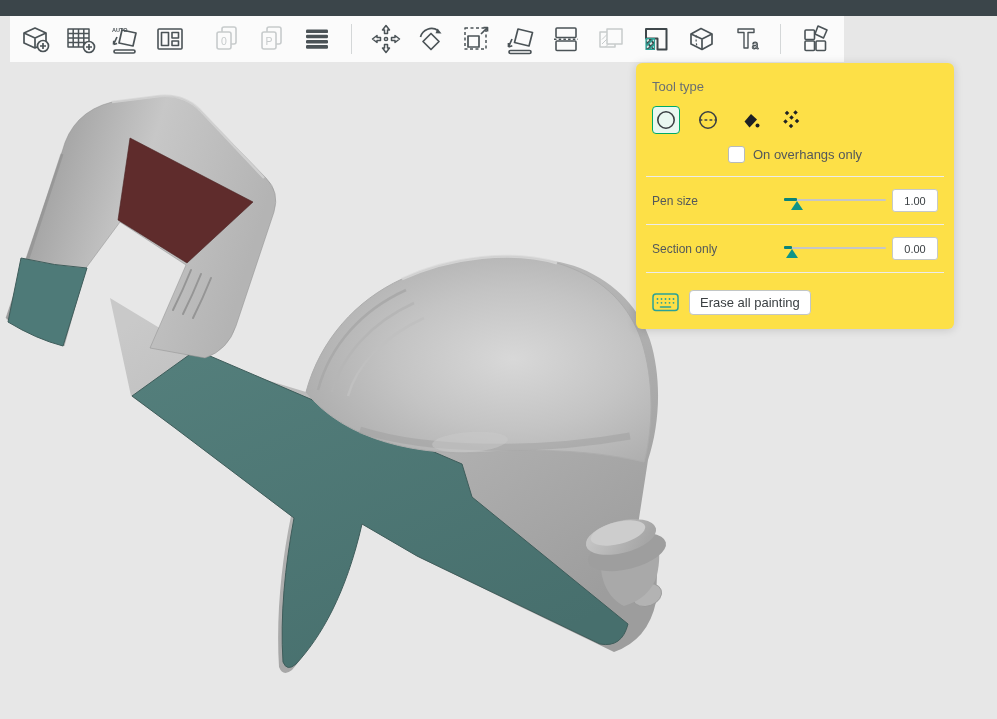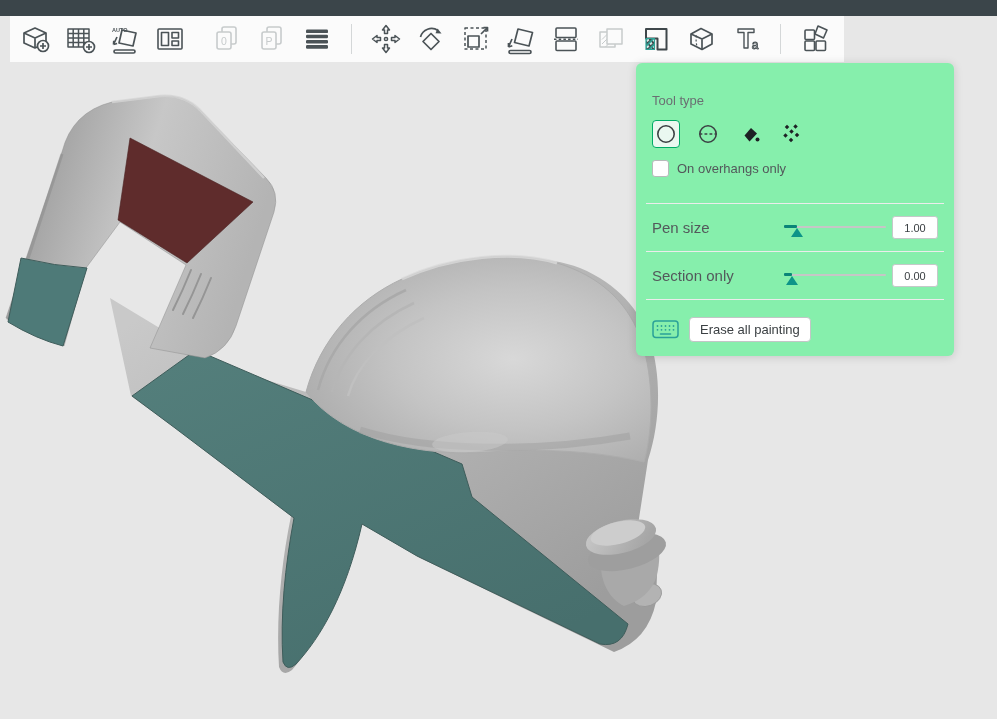--- a/index.html
+++ b/index.html
@@ -16,33 +16,33 @@
   
   .toolbar{position:absolute;left:10px;top:16px;width:834px;height:46px;background:#fbfbfb;
     display:flex;align-items:center;padding-left:7px;box-sizing:border-box;gap:9px;}
   .ticon{width:36px;height:36px;border:none;background:none;padding:0;margin:0;color:#4b5357;cursor:pointer;flex:none;}
   .ticon svg{display:block;width:36px;height:36px;}
   .ticon.disabled{color:#c7cbcc;}
   .ticon.gap{margin-left:12px;}
   .tsep{width:1px;height:30px;background:#d4d7d8;margin:0 7px;flex:none;}
 
   
-  .panel{position:absolute;left:636px;top:63px;width:318px;background:#86efac;border-radius:6px;
-    box-shadow:0 1px 10px rgba(0,0,0,.15);padding:30px 16px 12px;box-sizing:border-box;color:#4a4f52;}
+  .panel{position:absolute;left:636px;top:63px;width:318px;background:#fde047;border-radius:6px;
+    box-shadow:0 1px 10px rgba(0,0,0,.15);padding:16px 16px 12px;box-sizing:border-box;color:#4a4f52;}
   .p-title{font-size:13px;color:#6a6f72;margin-bottom:12px;}
   .tools-row{display:flex;align-items:center;gap:14px;margin-bottom:12px;height:28px;}
   .toolbox{width:28px;height:28px;display:flex;align-items:center;justify-content:center;border-radius:4px;
     border:1.5px solid transparent;box-sizing:border-box;cursor:pointer;}
   .toolbox.selected{border-color:var(--sel-border,#00ab66);background:#eaf8f0;}
-  .chk-row{display:flex;align-items:center;gap:8px;margin:2px 0 26px;cursor:pointer;}
+  .chk-row{display:flex;align-items:center;gap:8px;margin:2px 0 13px;cursor:pointer;justify-content:center;}
   .chk{width:15px;height:15px;border:1px solid #b7bbbb;border-radius:3px;background:#fff;flex:none;}
   .chk-label{font-size:13px;color:#53585b;}
   .divider{border-top:1px solid #ececec;margin:8px -6px;}
   .slider-row{display:flex;align-items:center;gap:6px;height:31px;}
-  .s-label{flex:1;font-size:15px;color:#53585b;white-space:nowrap;}
+  .s-label{flex:1;font-size:12px;color:#53585b;white-space:nowrap;}
   .s-track{position:relative;width:102px;height:16px;flex:none;cursor:pointer;}
   .s-line{position:absolute;left:0;right:0;top:6px;height:2px;background:#c6c6c6;border-radius:1px;}
   .s-fill{position:absolute;left:0;top:5.5px;height:3px;background:#0a8478;border-radius:1px;}
   .s-handle{position:absolute;top:8px;width:0;height:0;border-left:6px solid transparent;
     border-right:6px solid transparent;border-bottom:9px solid var(--accent,#0d9488);}
   .s-value{width:44px;height:21px;border:1px solid #c5c9c9;border-radius:3px;font-size:11px;color:#3b4043;
     display:flex;align-items:center;justify-content:center;flex:none;background:#fff;}
   .erase-row{display:flex;align-items:center;gap:9px;margin-top:14px;height:30px;}
   .kbd-icon{flex:none;display:flex;cursor:pointer;}
   .erase-btn{border:1px solid #c2c6c6;border-radius:4px;background:#fff;color:#3b4043;font-size:13px;

